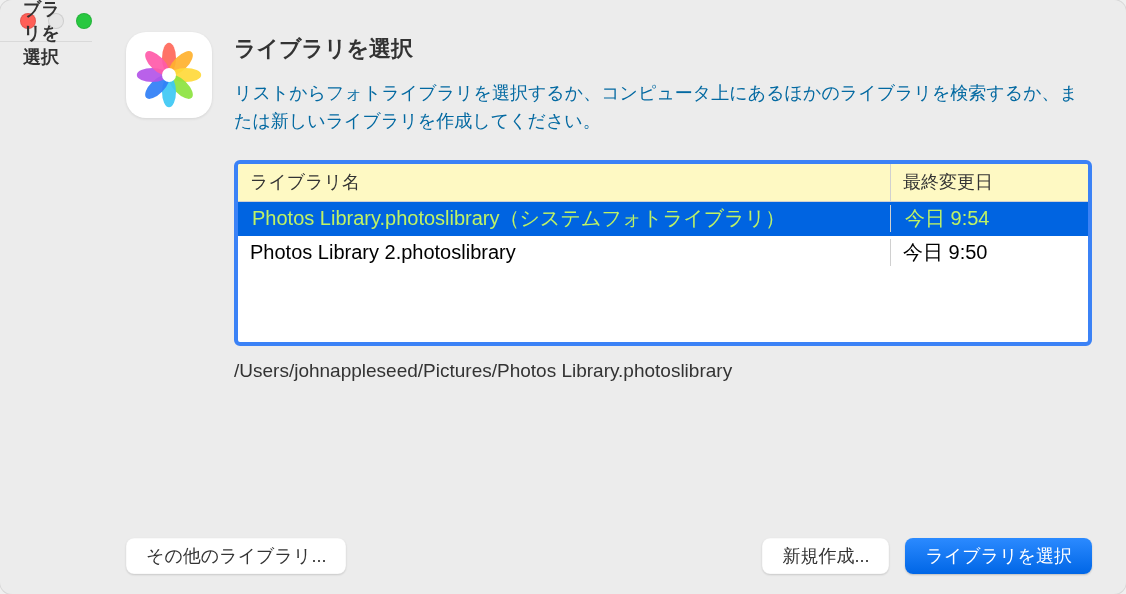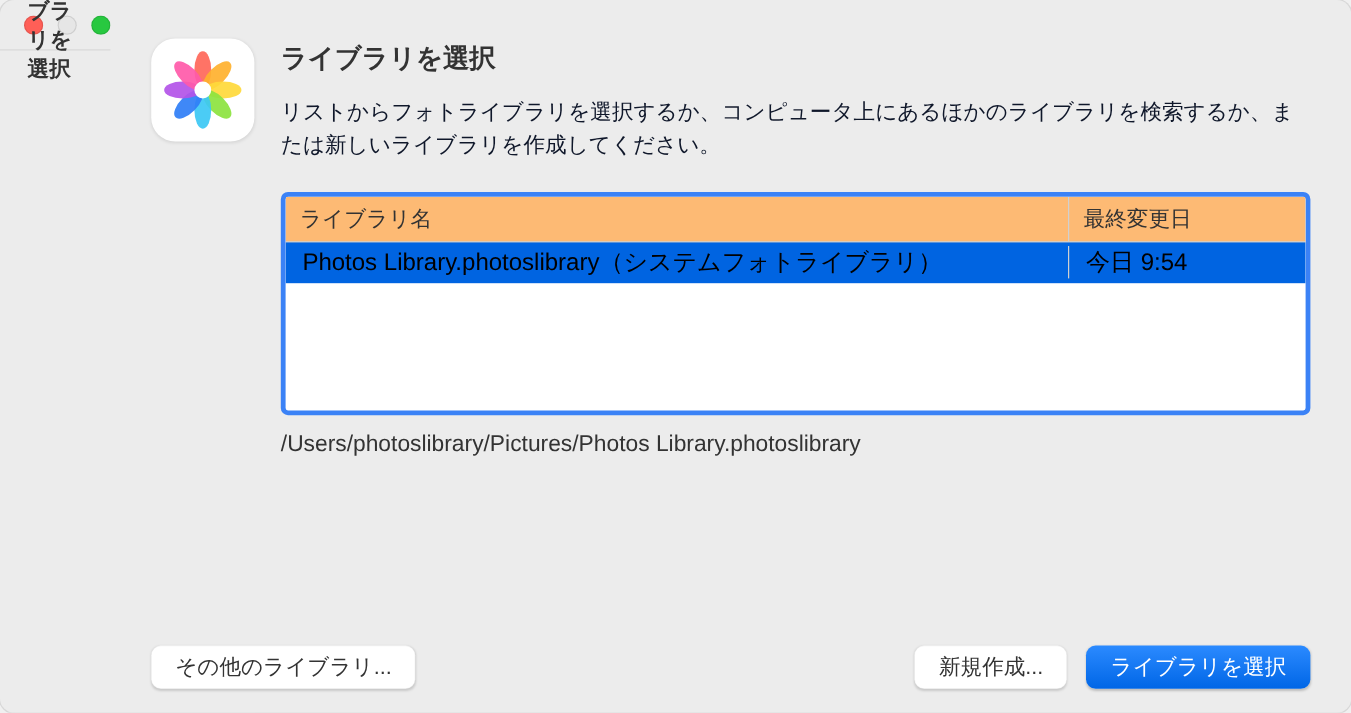--- a/index.html
+++ b/index.html
@@ -83,33 +83,33 @@
       padding-top: 2px;
     }
     .header-title {
       font-size: 22px;
       font-weight: 600;
       color: #333;
       margin-bottom: 16px;
     }
     .header-desc {
       font-size: 18px;
-      color: #0f172a;
+      color: #0369a1;
       line-height: 1.55;
     }
     .table-wrap {
       margin-left: 108px;
       border: 4px solid #3b82f6;
       border-radius: 6px;
       background: #fff;
       overflow: hidden;
     }
     .table-header {
       display: flex;
-      background: #fdba74;
+      background: #fef9c3;
       border-bottom: 1px solid #d0d0d0;
       height: 38px;
       align-items: center;
     }
     .th, .td {
       padding: 0 12px;
       font-size: 18px;
     }
     .col-name { flex: 1; }
     .col-date { width: 198px; border-left: 1px solid #d0d0d0; }
@@ -129,21 +129,21 @@
       align-items: center;
     }
     .table-row .td {
       font-size: 20px;
       color: #000;
     }
     .table-row.selected {
       background: #0064e1;
     }
     .table-row.selected .td {
-      color: #000000;
+      color: #bef264;
       padding-left: 14px;
     }
     .path-text {
       margin-left: 108px;
       margin-top: 14px;
       font-size: 19px;
       color: #333;
     }
     .button-row {
       display: flex;
@@ -212,26 +212,30 @@
     <div class="table-wrap">
       <div class="table-header">
         <div class="th col-name">ライブラリ名</div>
         <div class="th col-date">最終変更日</div>
       </div>
       <div class="table-body">
         <div class="table-row selected">
           <div class="td col-name">Photos Library.photoslibrary（システムフォトライブラリ）</div>
           <div class="td col-date">今日 9:54</div>
         </div>
+        <div class="table-row">
+          <div class="td col-name">Photos Library 2.photoslibrary</div>
+          <div class="td col-date">今日 9:50</div>
+        </div>
         <div class="table-row"></div>
         <div class="table-row"></div>
       </div>
     </div>
 
-    <div class="path-text">/Users/photoslibrary/Pictures/Photos Library.photoslibrary</div>
+    <div class="path-text">/Users/johnappleseed/Pictures/Photos Library.photoslibrary</div>
 
     <div class="button-row">
       <div class="btn-group">
         <button class="btn">その他のライブラリ...</button>
       </div>
       <div class="btn-group">
         <button class="btn">新規作成...</button>
         <button class="btn primary">ライブラリを選択</button>
       </div>
     </div>

